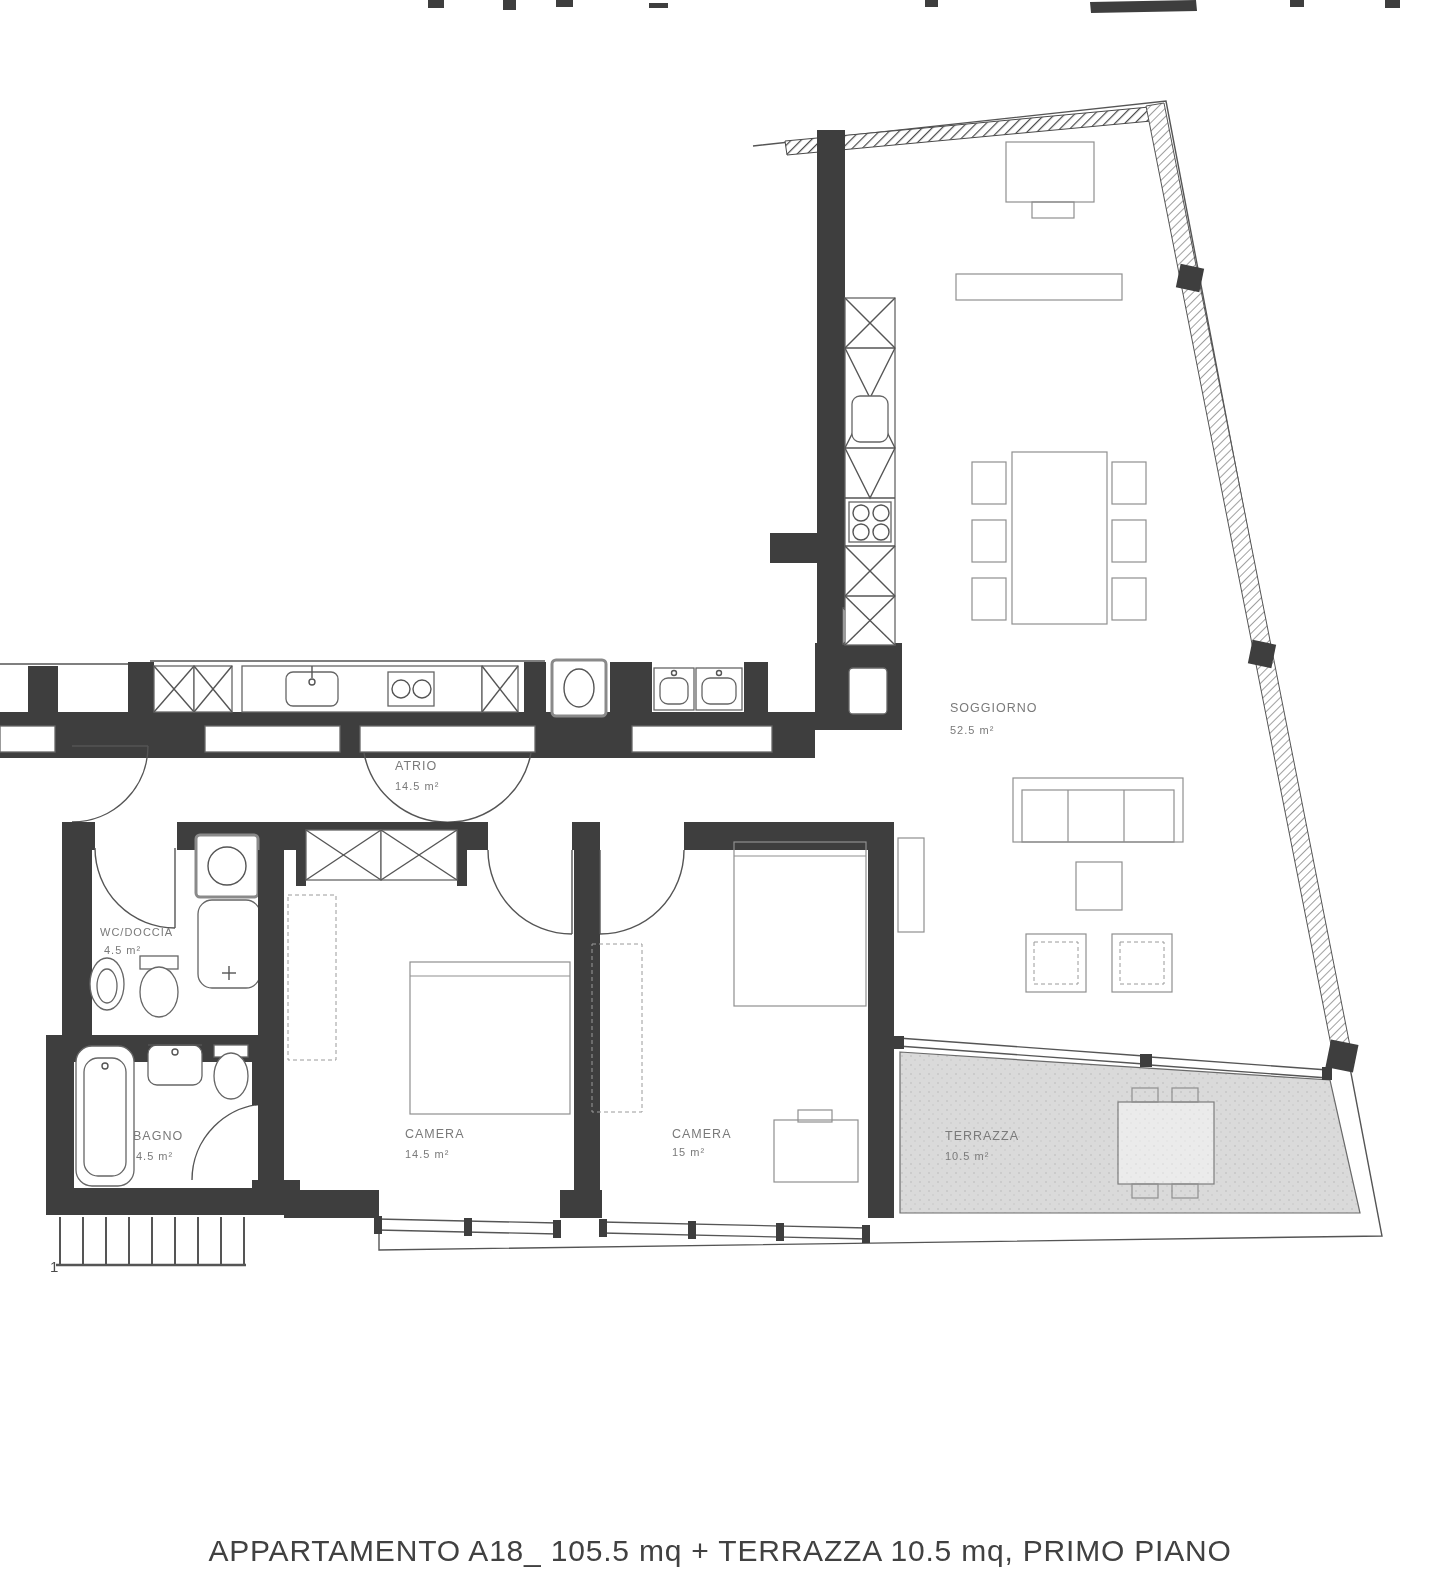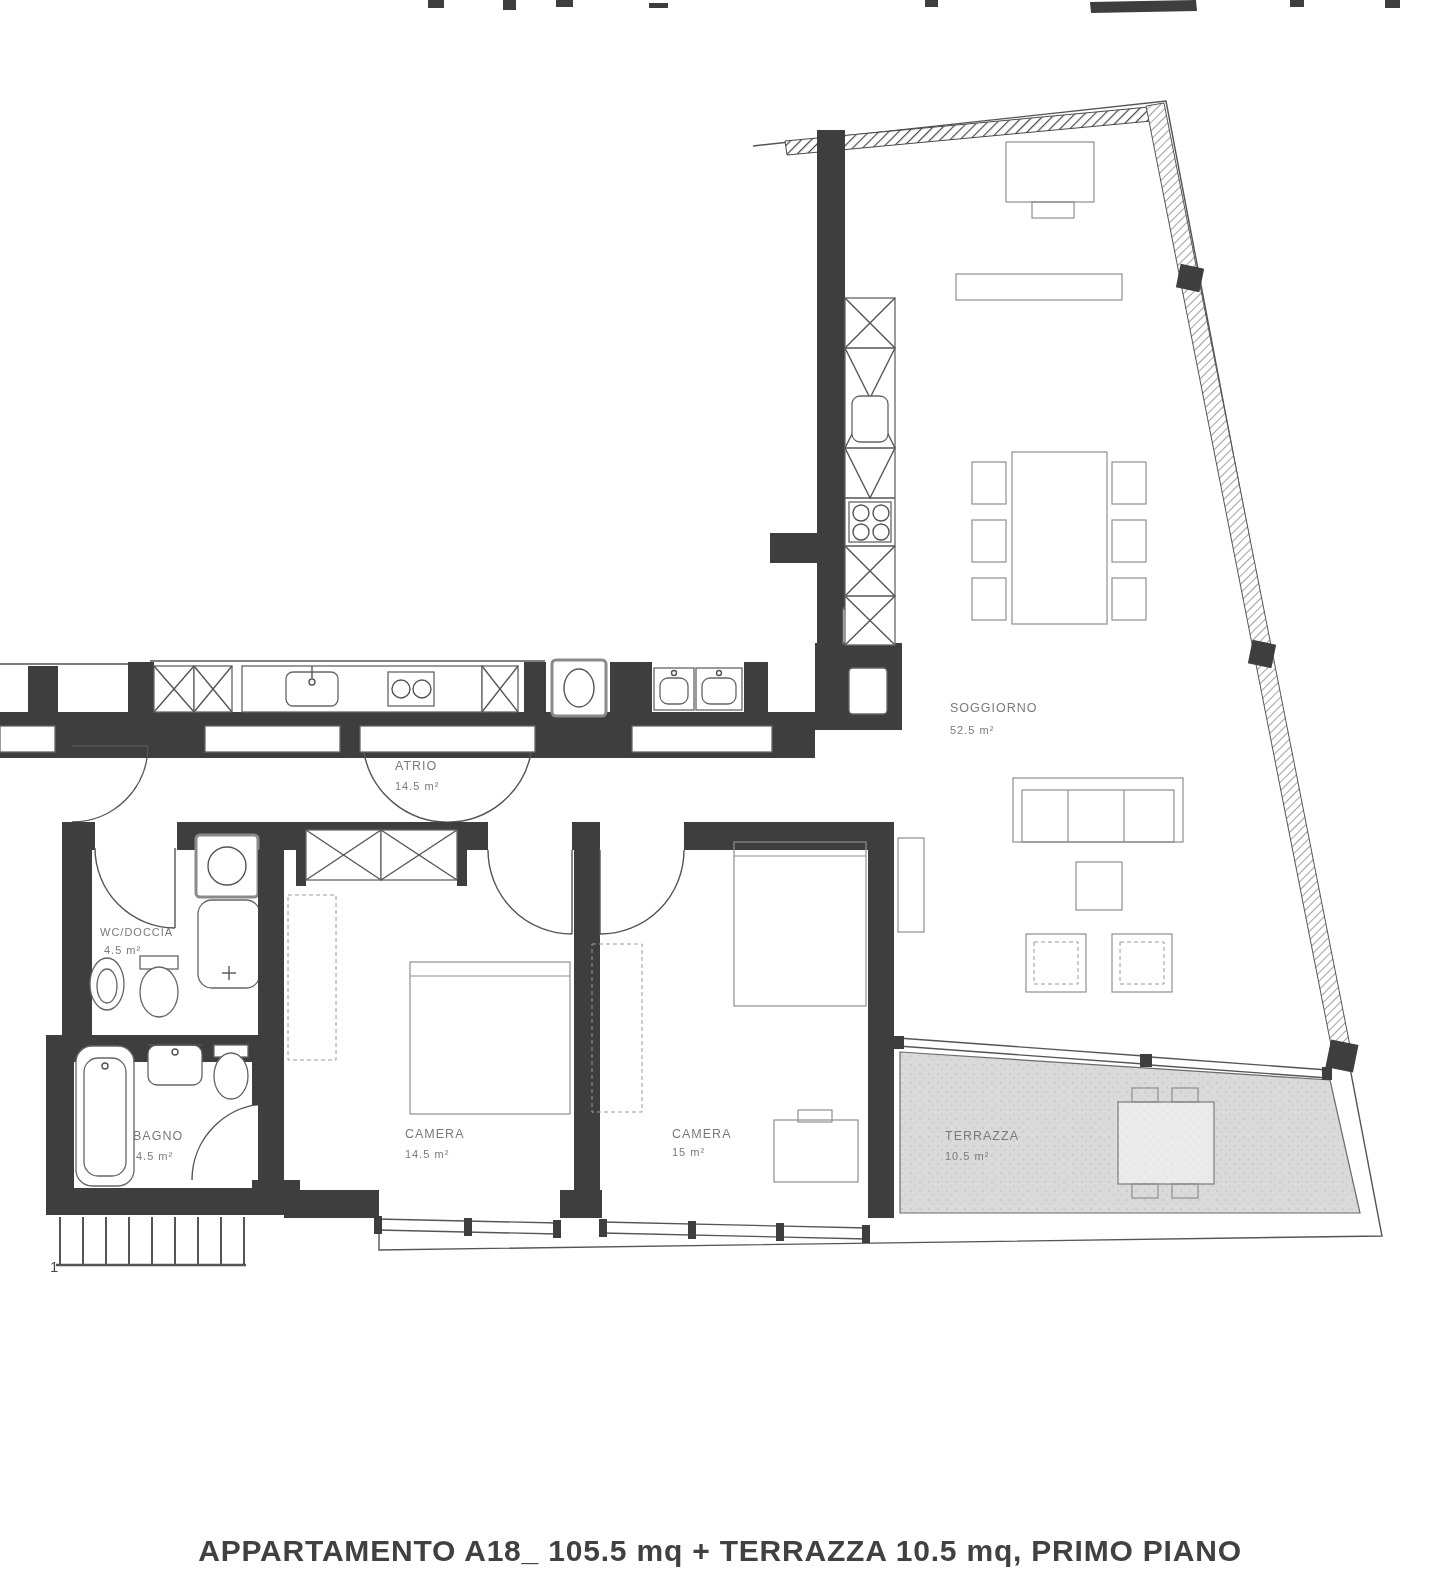--- a/index.html
+++ b/index.html
@@ -1,20 +1,20 @@
 <!DOCTYPE html>
 <html><head>
 <meta charset="utf-8">
 <style>
   html,body{margin:0;padding:0;background:#ffffff;}
   .page{position:relative;width:1440px;height:1572px;background:#ffffff;overflow:hidden;
         font-family:"Liberation Sans",sans-serif;}
   .plan-svg{position:absolute;left:0;top:0;display:block;}
   .caption{position:absolute;left:0;top:1534px;width:100%;text-align:center;
-           font-size:30px;letter-spacing:0.8px;color:#414141;font-weight:700;
+           font-size:30px;letter-spacing:0.8px;color:#414141;font-weight:400;
            font-family:"Liberation Sans",sans-serif;}
   text{font-family:"Liberation Sans",sans-serif;fill:#7a7a7a;letter-spacing:1px;}
   .room-name{font-size:12.5px;}
   .room-area{font-size:11px;}
   .wall{fill:#3e3e3e;stroke:none;}
   .thin{stroke:#555555;fill:none;stroke-width:1.4;}
   .furn{stroke:#8f8f8f;fill:none;stroke-width:1.2;}
   .fix{stroke:#666666;fill:#ffffff;stroke-width:1.3;}
   .dash{stroke:#9a9a9a;fill:none;stroke-width:1;stroke-dasharray:4 3;}
 </style>

